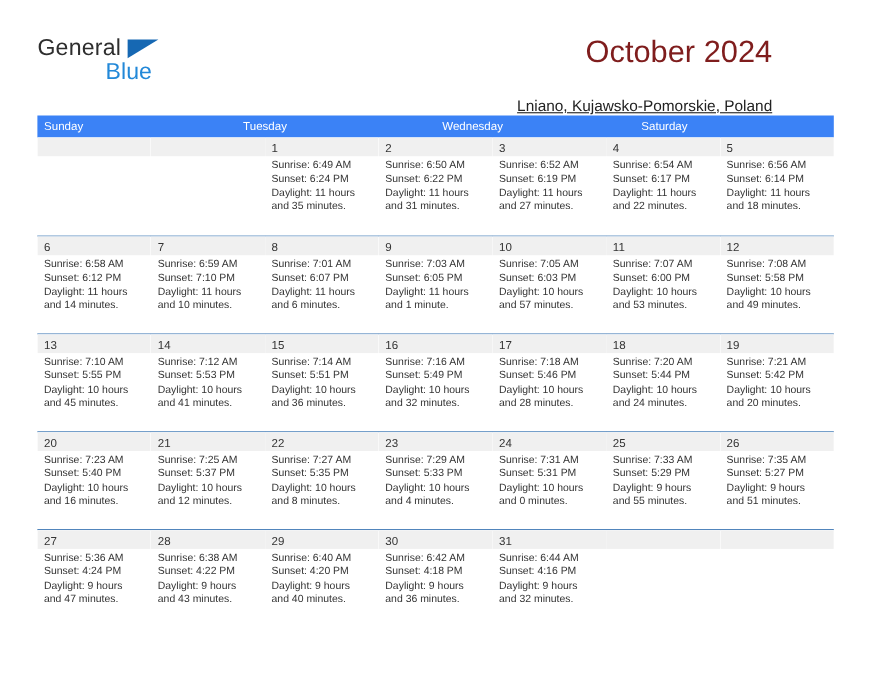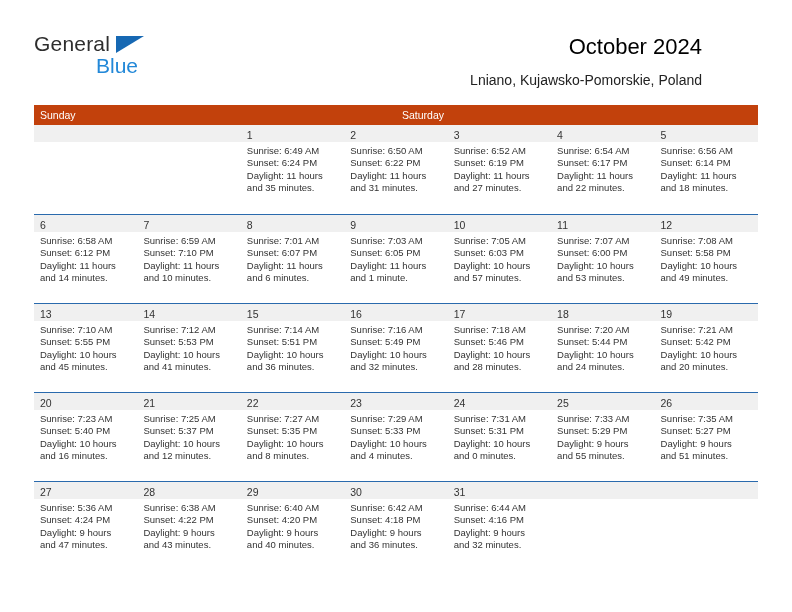--- a/index.html
+++ b/index.html
@@ -62,43 +62,44 @@
     color: #2288d8;
     font-family: "Liberation Sans", sans-serif;
   }
   .titles {
     position: absolute;
     right: 0;
     top: 0;
     text-align: right;
   }
   .cal-title {
-    font-size: 22px;
-    color: #000000;
+    font-size: 28px;
+    color: #7f1d1d;
     line-height: 34px;
     white-space: nowrap;
   }
   .cal-subtitle {
     font-size: 14px;
     color: #222222;
     line-height: 20px;
-    margin-top: 6px;
+    margin-top: 22px;
     white-space: nowrap;
+    text-decoration: underline;
   }
 
   
   .calendar {
     position: absolute;
     left: 34px;
     top: 105px;
     width: 724px;
   }
   .weekday-row {
     display: flex;
-    background: #c2410c;
+    background: #3b82f6;
     height: 20px;
   }
   .weekday {
     flex: 1 1 0;
     color: #ffffff;
     font-size: 10.5px;
     line-height: 20px;
     padding-left: 6px;
     box-sizing: border-box;
     white-space: nowrap;
@@ -156,20 +157,22 @@
     <div class="titles">
       <div class="cal-title">October 2024</div>
       <div class="cal-subtitle">Lniano, Kujawsko-Pomorskie, Poland</div>
     </div>
 
   </div>
 
   <div class="calendar">
     <div class="weekday-row">
         <div class="weekday">Sunday</div>
+        <div class="weekday">Tuesday</div>
+        <div class="weekday">Wednesday</div>
         <div class="weekday">Saturday</div>
       </div>
     <div id="weeks-container">
         <div class="week">
           <div class="day empty">
             <div class="day-num-band"><span class="day-num"></span></div>
           </div>
           <div class="day empty">
             <div class="day-num-band"><span class="day-num"></span></div>
           </div>

